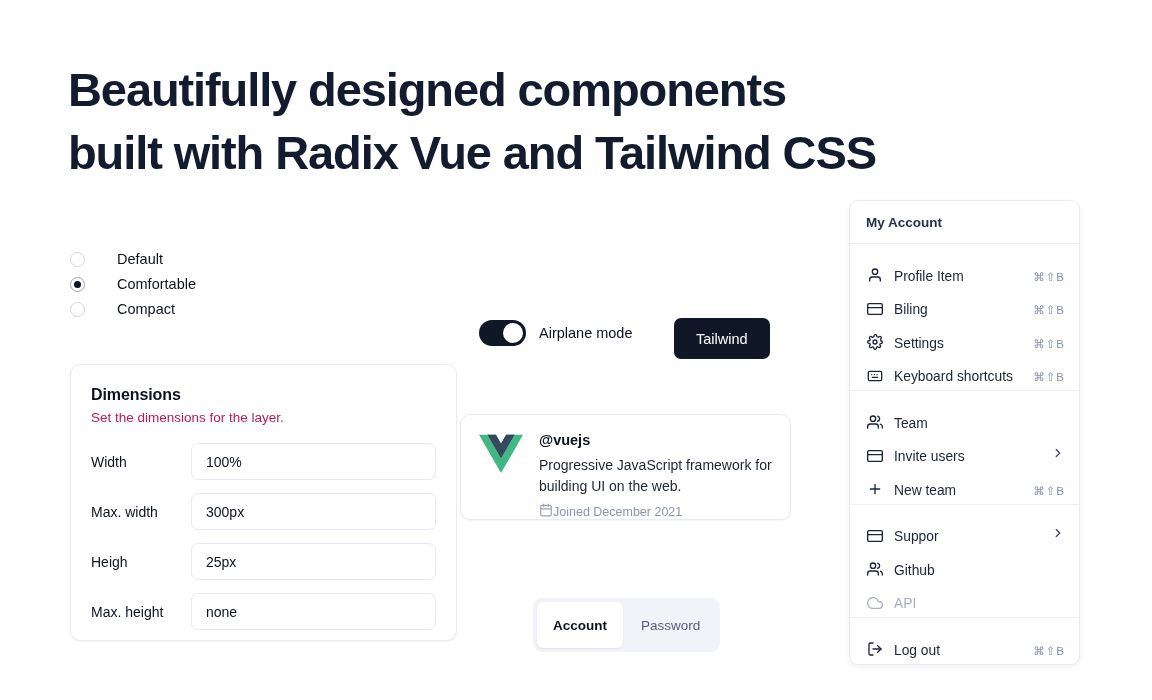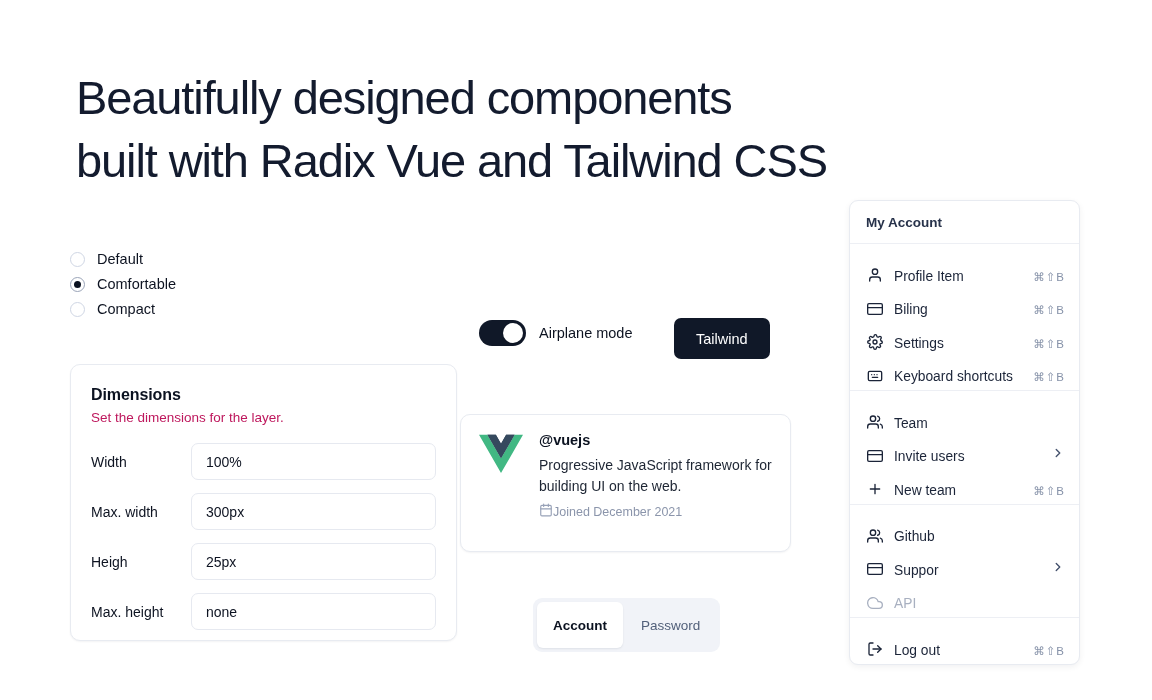--- a/index.html
+++ b/index.html
@@ -19,24 +19,24 @@
   }
 
   
   .hero {
     position: absolute;
     left: 68px;
     top: 58px;
     width: 960px;
   }
   .hero-title {
-    margin: 8px;
+    margin: 0;
     font-size: 47px;
     line-height: 63px;
-    font-weight: 400;
+    font-weight: 700;
     letter-spacing: -1.1px;
     color: #131b2e;
     white-space: pre-line;
   }
 
   
   .radio-group {
     position: absolute;
     left: 70px;
     top: 247px;
@@ -67,20 +67,21 @@
     height: 7px;
     border-radius: 50%;
     background: #0b1220;
     display: none;
   }
   .radio-row.checked .radio-dot { display: block; }
   .radio-label {
     font-size: 14.5px;
     color: #0d1321;
     line-height: 1;
+    margin-left: 20px;
   }
 
   
   .card {
     background: #fff;
     border: 1px solid #e8ebf1;
     border-radius: 10px;
     box-shadow: 0 1px 2px rgba(16,24,40,0.05);
   }
 
@@ -176,21 +177,21 @@
     font-family: "Liberation Sans", sans-serif;
     cursor: pointer;
   }
 
   
   .hover-card {
     position: absolute;
     left: 460px;
     top: 414px;
     width: 331px;
-    height: 138px;
+    height: 106px;
     padding: 17px 18px;
     display: flex;
     gap: 16px;
   }
   .vue-logo { width: 44px; height: 40px; flex: none; margin-top: 2px; }
   .hc-body { flex: 1 1 auto; }
   .hc-handle {
     font-size: 14.5px;
     font-weight: 700;
     color: #0b1220;
@@ -465,40 +466,40 @@
           </span>
           <span class="mi-label">New team</span>
           <span class="mi-shortcut">⌘⇧B</span>
         </div>
       </div>
       <div class="menu-sep"></div>
       <div class="menu-group">
         <div class="menu-item">
           <span class="mi-icon">
             <svg width="16" height="16" viewBox="0 0 24 24" fill="none" stroke="#1b2438" stroke-width="2" stroke-linecap="round" stroke-linejoin="round" aria-hidden="true">
+              <rect x="1" y="4" width="22" height="16" rx="2"></rect>
+              <path d="M1 10h22"></path>
+            </svg>
+          </span>
+          <span class="mi-label">Suppor</span>
+          <span class="mi-chevron"><svg width="14" height="14" viewBox="0 0 24 24" fill="none" stroke="#46536e" stroke-width="2.4" stroke-linecap="round" stroke-linejoin="round" aria-hidden="true">
+              <path d="M9 18l6-6-6-6"></path>
+            </svg></span>
+        </div>
+        <div class="menu-item">
+          <span class="mi-icon">
+            <svg width="16" height="16" viewBox="0 0 24 24" fill="none" stroke="#1b2438" stroke-width="2" stroke-linecap="round" stroke-linejoin="round" aria-hidden="true">
               <path d="M17 21v-2a4 4 0 0 0-4-4H5a4 4 0 0 0-4 4v2"></path>
               <circle cx="9" cy="7" r="4"></circle>
               <path d="M23 21v-2a4 4 0 0 0-3-3.87"></path>
               <path d="M16 3.13a4 4 0 0 1 0 7.75"></path>
             </svg>
           </span>
           <span class="mi-label">Github</span>
         </div>
-        <div class="menu-item">
-          <span class="mi-icon">
-            <svg width="16" height="16" viewBox="0 0 24 24" fill="none" stroke="#1b2438" stroke-width="2" stroke-linecap="round" stroke-linejoin="round" aria-hidden="true">
-              <rect x="1" y="4" width="22" height="16" rx="2"></rect>
-              <path d="M1 10h22"></path>
-            </svg>
-          </span>
-          <span class="mi-label">Suppor</span>
-          <span class="mi-chevron"><svg width="14" height="14" viewBox="0 0 24 24" fill="none" stroke="#46536e" stroke-width="2.4" stroke-linecap="round" stroke-linejoin="round" aria-hidden="true">
-              <path d="M9 18l6-6-6-6"></path>
-            </svg></span>
-        </div>
         <div class="menu-item disabled">
           <span class="mi-icon">
             <svg width="16" height="16" viewBox="0 0 24 24" fill="none" stroke="#a8b0c0" stroke-width="2" stroke-linecap="round" stroke-linejoin="round" aria-hidden="true">
               <path d="M18 10h-1.26A8 8 0 1 0 9 20h9a5 5 0 0 0 0-10z"></path>
             </svg>
           </span>
           <span class="mi-label">API</span>
         </div>
       </div>
       <div class="menu-sep"></div>

